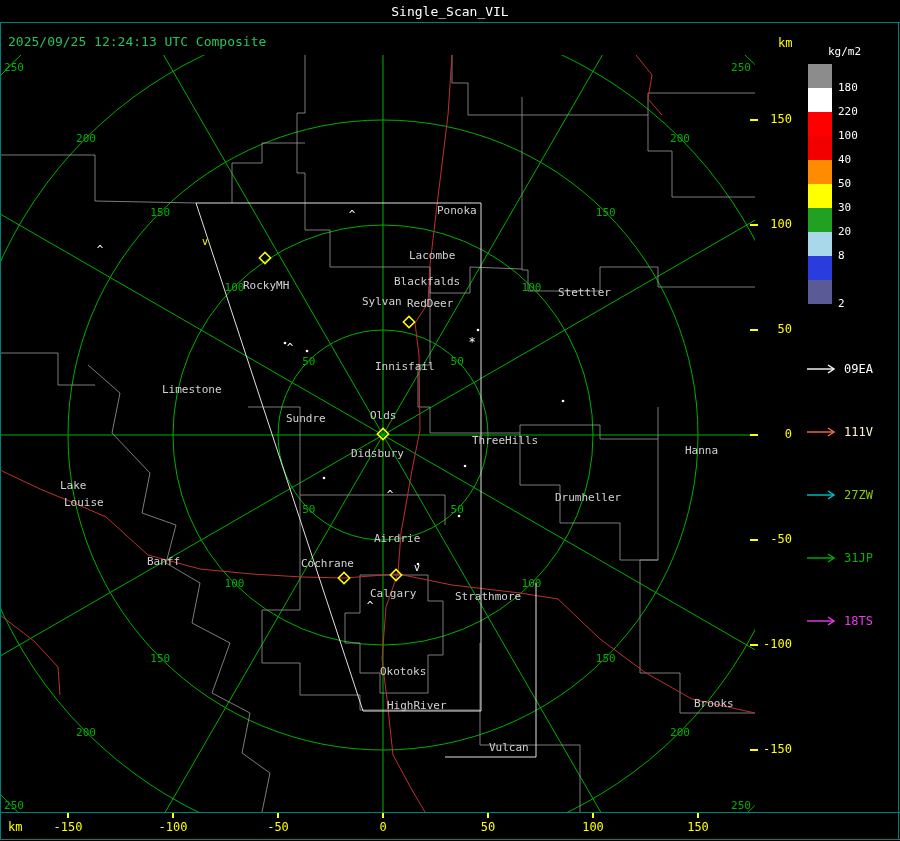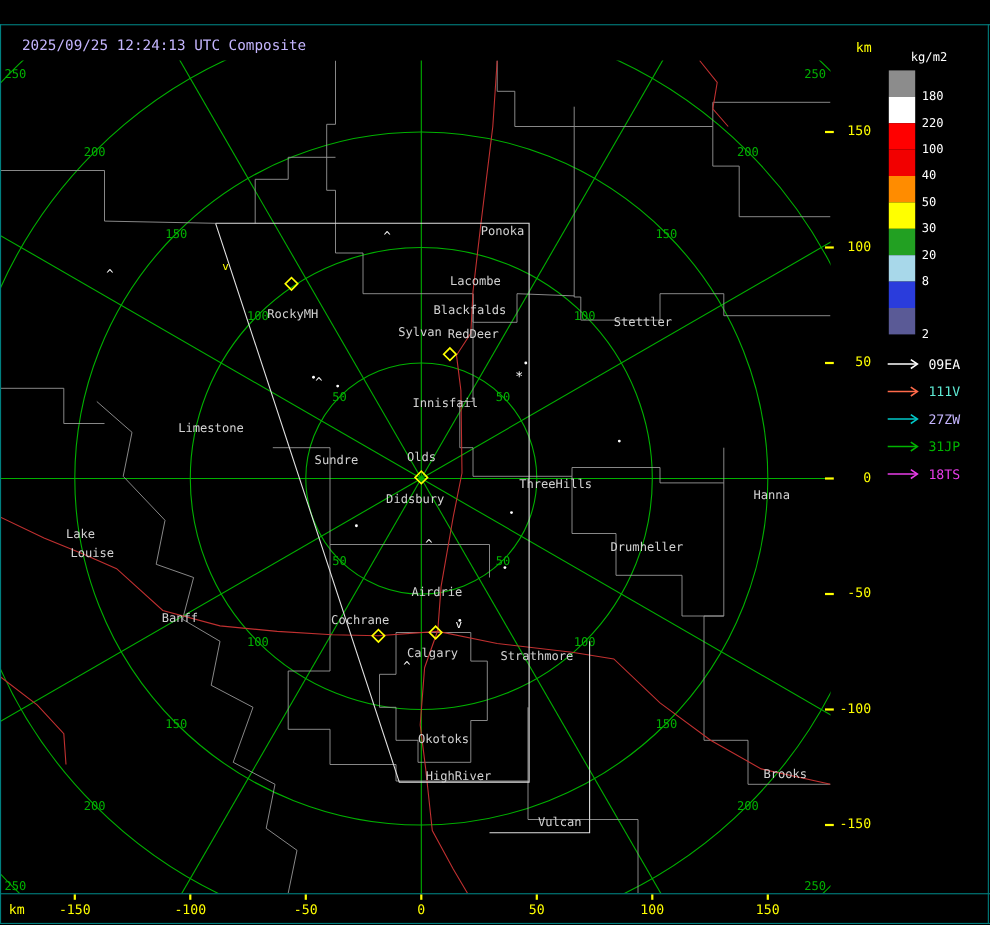--- a/index.html
+++ b/index.html
@@ -2,41 +2,42 @@
 <html><head>
 <meta charset="utf-8">
 <style>
   html,body{margin:0;padding:0;background:#000;}
   #page{position:relative;width:900px;height:841px;background:#000;overflow:hidden;
         font-family:"DejaVu Sans Mono",monospace;}
   .titlebar{position:absolute;top:0;left:0;width:100%;height:22px;display:flex;
             align-items:center;justify-content:center;color:#ffffff;font-size:13px;}
   .hline{position:absolute;left:0;width:100%;height:1px;background:#007f7f;}
   .vline{position:absolute;top:22px;width:1px;height:818px;background:#007f7f;}
-  .timestamp{position:absolute;top:34px;left:20px;color:#c4b5fd;font-size:13px;white-space:pre;}
+  .timestamp{position:absolute;top:34px;left:8px;color:#22c55e;font-size:13px;white-space:pre;}
   .km-top{position:absolute;top:36px;left:778px;color:#ffff00;font-size:12px;}
   .km-bottom{position:absolute;top:820px;left:8px;color:#ffff00;font-size:12px;}
   #map{position:absolute;left:0;top:55px;background:#000;}
   .raxis-label{position:absolute;color:#ffff00;font-size:12px;width:40px;text-align:right;}
   .raxis-tick{position:absolute;width:8px;height:2px;background:#ffff00;}
   .baxis-label{position:absolute;color:#ffff00;font-size:12px;width:44px;text-align:center;top:820px;}
   .baxis-tick{position:absolute;width:2px;height:5px;background:#ffff00;top:813px;}
   .cb-unit{position:absolute;left:828px;top:45px;color:#ffffff;font-size:11px;}
   #colorbar{position:absolute;left:808px;top:64px;width:24px;}
   .cb-box{width:24px;height:24px;}
   #cb-labels{position:absolute;left:838px;top:64px;width:40px;color:#ffffff;font-size:11px;}
   .cb-label{position:absolute;left:0;}
   #tracks{position:absolute;left:806px;top:318px;}
-  .track-row{display:flex;align-items:center;height:25px;font-size:12px;}
+  .track-row{display:flex;align-items:center;height:25px;font-size:12px;margin-top:38px;}
   .track-row svg{margin-right:6px;}
 </style>
 </head>
 <body>
 
 <div id="page">
+  <div class="titlebar">Single_Scan_VIL</div>
   <div class="hline" style="top:22px"></div>
 
   <div class="timestamp">2025/09/25 12:24:13 UTC Composite</div>
   <div class="km-top">km</div>
 
   <svg id="map" width="755" height="757" viewBox="0 0 755 757">
       <line x1="383" y1="380" x2="383" y2="-420" stroke="#00b000" stroke-width="1"></line>
       <line x1="383" y1="380" x2="783" y2="-312.820323027551" stroke="#00b000" stroke-width="1"></line>
       <line x1="383" y1="380" x2="1075.8203230275508" y2="-20.000000000000114" stroke="#00b000" stroke-width="1"></line>
       <line x1="383" y1="380" x2="1183" y2="379.99999999999994" stroke="#00b000" stroke-width="1"></line>
@@ -214,28 +215,28 @@
           <line x1="1" y1="6" x2="27" y2="6" stroke="#ffffff" stroke-width="1.4"></line>
           <polyline points="22,2 28,6 22,10" fill="none" stroke="#ffffff" stroke-width="1.4"></polyline>
         </svg>
         <span style="color:#ffffff">09EA</span>
       </div>
       <div class="track-row">
         <svg width="32" height="12">
           <line x1="1" y1="6" x2="27" y2="6" stroke="#ff6a4a" stroke-width="1.4"></line>
           <polyline points="22,2 28,6 22,10" fill="none" stroke="#ff6a4a" stroke-width="1.4"></polyline>
         </svg>
-        <span style="color:#5eead4">111V</span>
+        <span style="color:#fef9c3">111V</span>
       </div>
       <div class="track-row">
         <svg width="32" height="12">
           <line x1="1" y1="6" x2="27" y2="6" stroke="#00c8c8" stroke-width="1.4"></line>
           <polyline points="22,2 28,6 22,10" fill="none" stroke="#00c8c8" stroke-width="1.4"></polyline>
         </svg>
-        <span style="color:#c4b5fd">27ZW</span>
+        <span style="color:#84cc16">27ZW</span>
       </div>
       <div class="track-row">
         <svg width="32" height="12">
           <line x1="1" y1="6" x2="27" y2="6" stroke="#00b400" stroke-width="1.4"></line>
           <polyline points="22,2 28,6 22,10" fill="none" stroke="#00b400" stroke-width="1.4"></polyline>
         </svg>
         <span style="color:#00b400">31JP</span>
       </div>
       <div class="track-row">
         <svg width="32" height="12">

